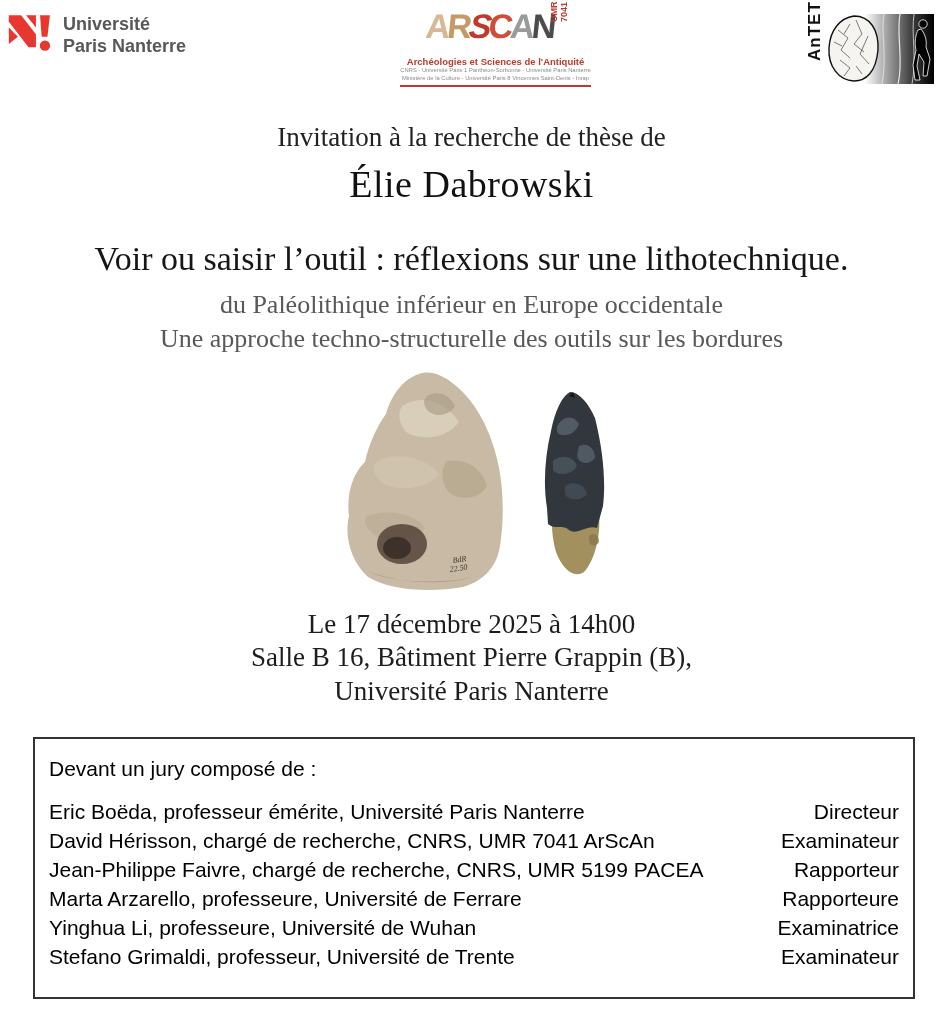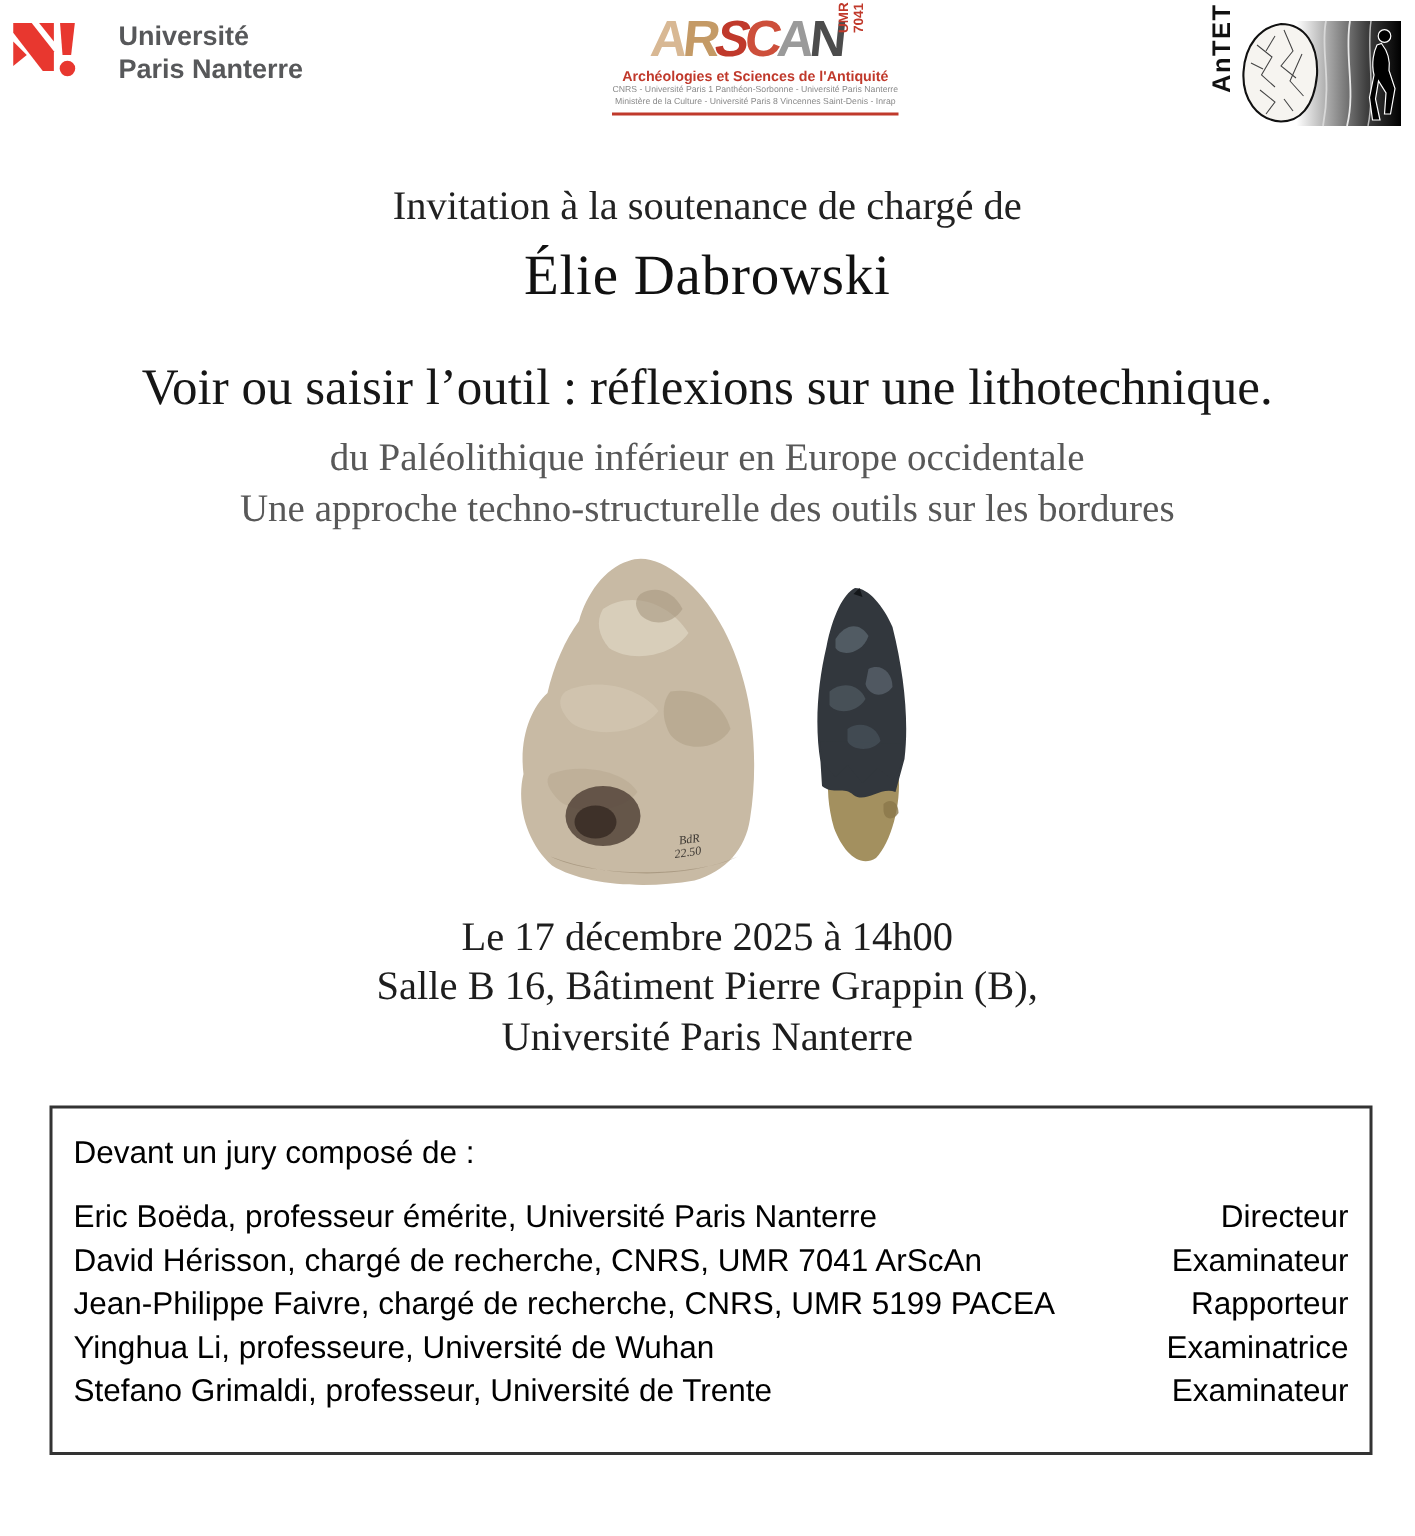--- a/index.html
+++ b/index.html
@@ -5,21 +5,21 @@
   html,body{margin:0;padding:0;}
   body{
     width:943px;height:1024px;background:#ffffff;overflow:hidden;
     font-family:"Liberation Serif", serif;color:#1c1c1c;
   }
   
   .logo-row{
     display:flex;justify-content:space-between;align-items:flex-start;
     padding:8px 6px 0 8px;height:84px;
   }
-  .upn-logo{display:flex;align-items:flex-start;gap:25px;padding-top:4px;}
+  .upn-logo{display:flex;align-items:flex-start;gap:9px;padding-top:4px;}
   .upn-text{
     font-family:"Liberation Sans", sans-serif;font-weight:bold;
     font-size:18px;line-height:1.2;color:#57585a;padding-top:2px;
   }
   .arscan-logo{
     display:flex;flex-direction:column;align-items:center;margin-top:2px;
     border-bottom:2px solid #c0392b;padding-bottom:3px;
   }
   .arscan-wordmark{
     font-family:"Liberation Sans", sans-serif;font-weight:bold;
@@ -34,21 +34,21 @@
   .aw-4{color:#9a9a9a;}
   .aw-5{color:#4c4c4c;}
   .arscan-umr{
     font-family:"Liberation Sans", sans-serif;font-weight:bold;color:#c0392b;
     font-size:9px;transform:rotate(-90deg) translateX(10px);transform-origin:center;
     width:12px;letter-spacing:0px;
   }
   .arscan-main{display:flex;align-items:center;}
   .arscan-tagline{
     font-family:"Liberation Sans", sans-serif;font-weight:bold;color:#c0392b;
-    font-size:9.5px;margin-top:4px;letter-spacing:0px;
+    font-size:9.5px;margin-top:14px;letter-spacing:0px;
   }
   .arscan-subline{
     font-family:"Liberation Sans", sans-serif;color:#8a8a8a;
     font-size:5.8px;line-height:1.25;text-align:center;
   }
   .antet-logo{display:flex;align-items:center;padding-top:2px;}
   .antet-label{
     font-family:"Liberation Sans", sans-serif;font-weight:bold;color:#111;
     font-size:17px;transform:rotate(-90deg);width:20px;letter-spacing:1px;
   }
@@ -142,21 +142,21 @@
         </g>
         <g fill="#000" stroke="#fff" stroke-width="0.8">
           <circle cx="97" cy="14" r="4.2"></circle>
           <path d="M95,19 C99,24 101,30 100,37 L104,49 L101,66 L97,66 L98,52 L93,44 L91,56 L94,70 L89,70 L87,55 L90,40 C88,32 90,24 92,20 Z"></path>
         </g>
       </svg>
     </span>
   </div>
 </div>
 
-<div class="center-txt intro-line">Invitation à la soutenance de chargé de</div>
+<div class="center-txt intro-line">Invitation à la recherche de thèse de</div>
 <div class="center-txt candidate-name">Élie Dabrowski</div>
 <div class="center-txt thesis-title">Voir ou saisir l’outil : réflexions sur une lithotechnique.</div>
 <div class="center-txt thesis-subtitle">
   <div>du Paléolithique inférieur en Europe occidentale</div>
   <div>Une approche techno-structurelle des outils sur les bordures</div>
 </div>
 
 <div class="artifact-figure">
   <svg width="330" height="230" viewBox="0 0 330 230" aria-hidden="true">
 
@@ -203,20 +203,24 @@
   </div>
   <div class="jury-row">
     <span class="jury-name">David Hérisson, chargé de recherche, CNRS, UMR 7041 ArScAn</span>
     <span class="jury-role">Examinateur</span>
   </div>
   <div class="jury-row">
     <span class="jury-name">Jean-Philippe Faivre, chargé de recherche, CNRS, UMR 5199 PACEA</span>
     <span class="jury-role">Rapporteur</span>
   </div>
   <div class="jury-row">
+    <span class="jury-name">Marta Arzarello, professeure, Université de Ferrare</span>
+    <span class="jury-role">Rapporteure</span>
+  </div>
+  <div class="jury-row">
     <span class="jury-name">Yinghua Li, professeure, Université de Wuhan</span>
     <span class="jury-role">Examinatrice</span>
   </div>
   <div class="jury-row">
     <span class="jury-name">Stefano Grimaldi, professeur, Université de Trente</span>
     <span class="jury-role">Examinateur</span>
   </div>
 </div>
 
 </body></html>

